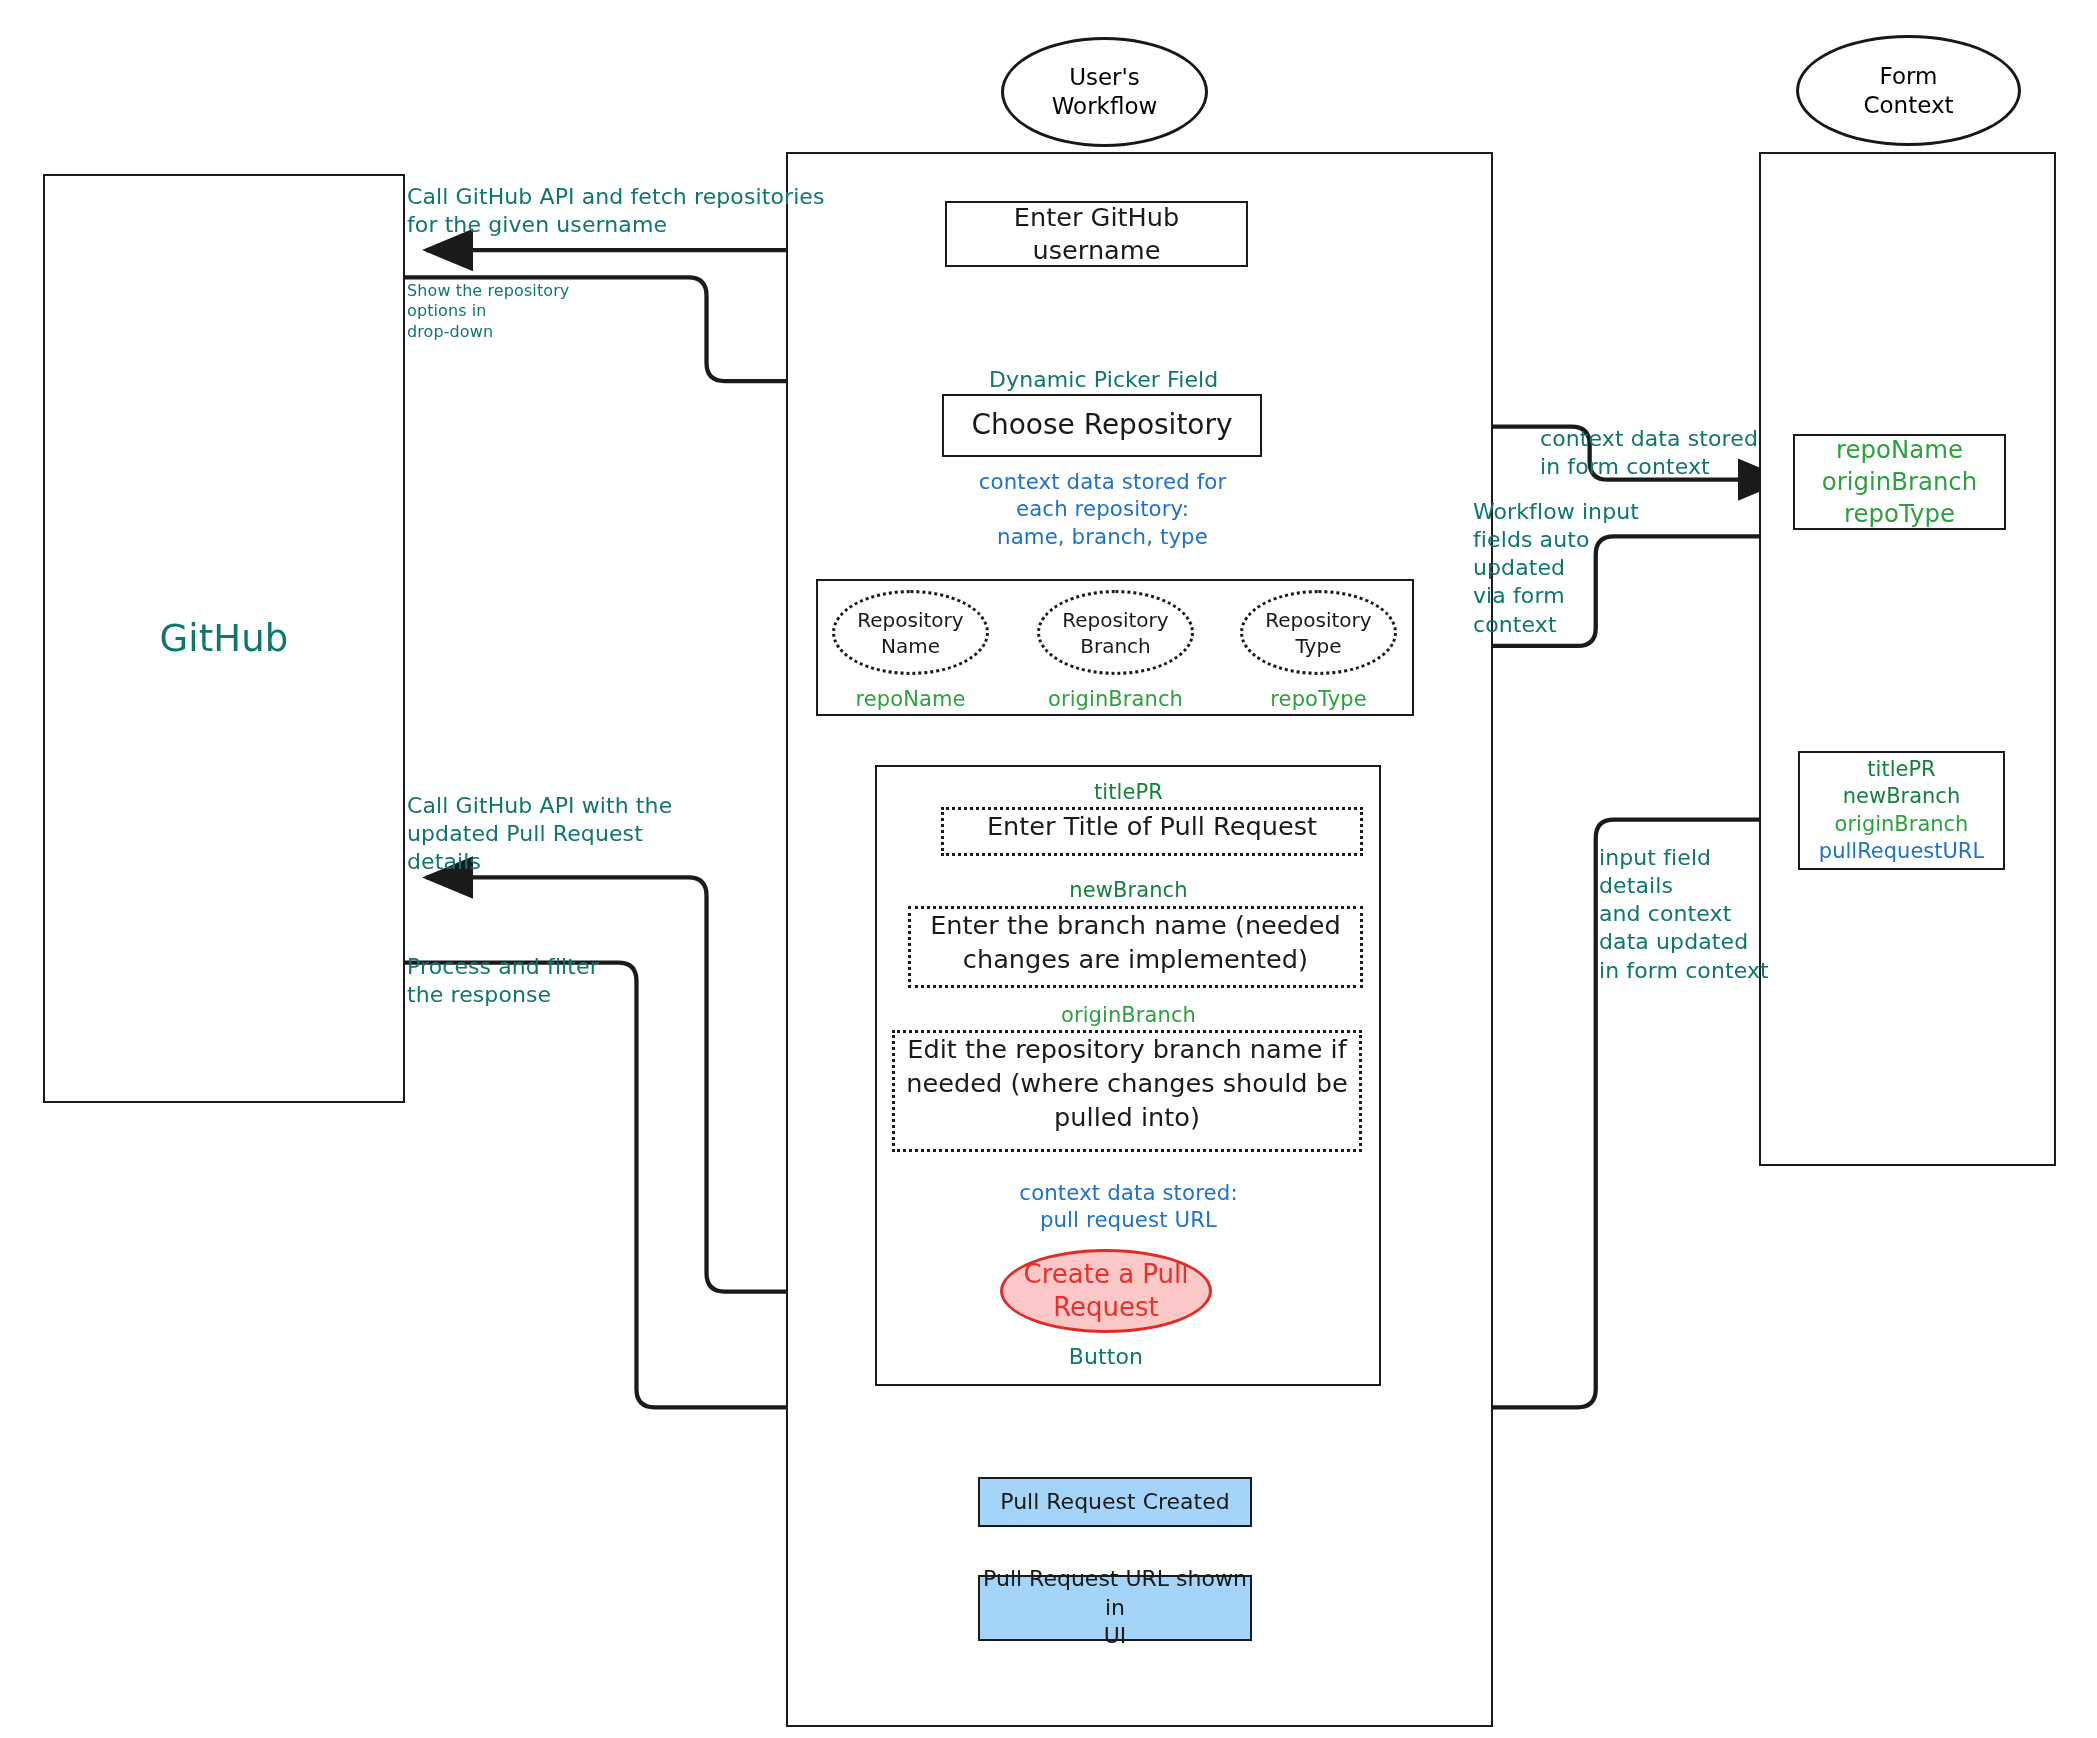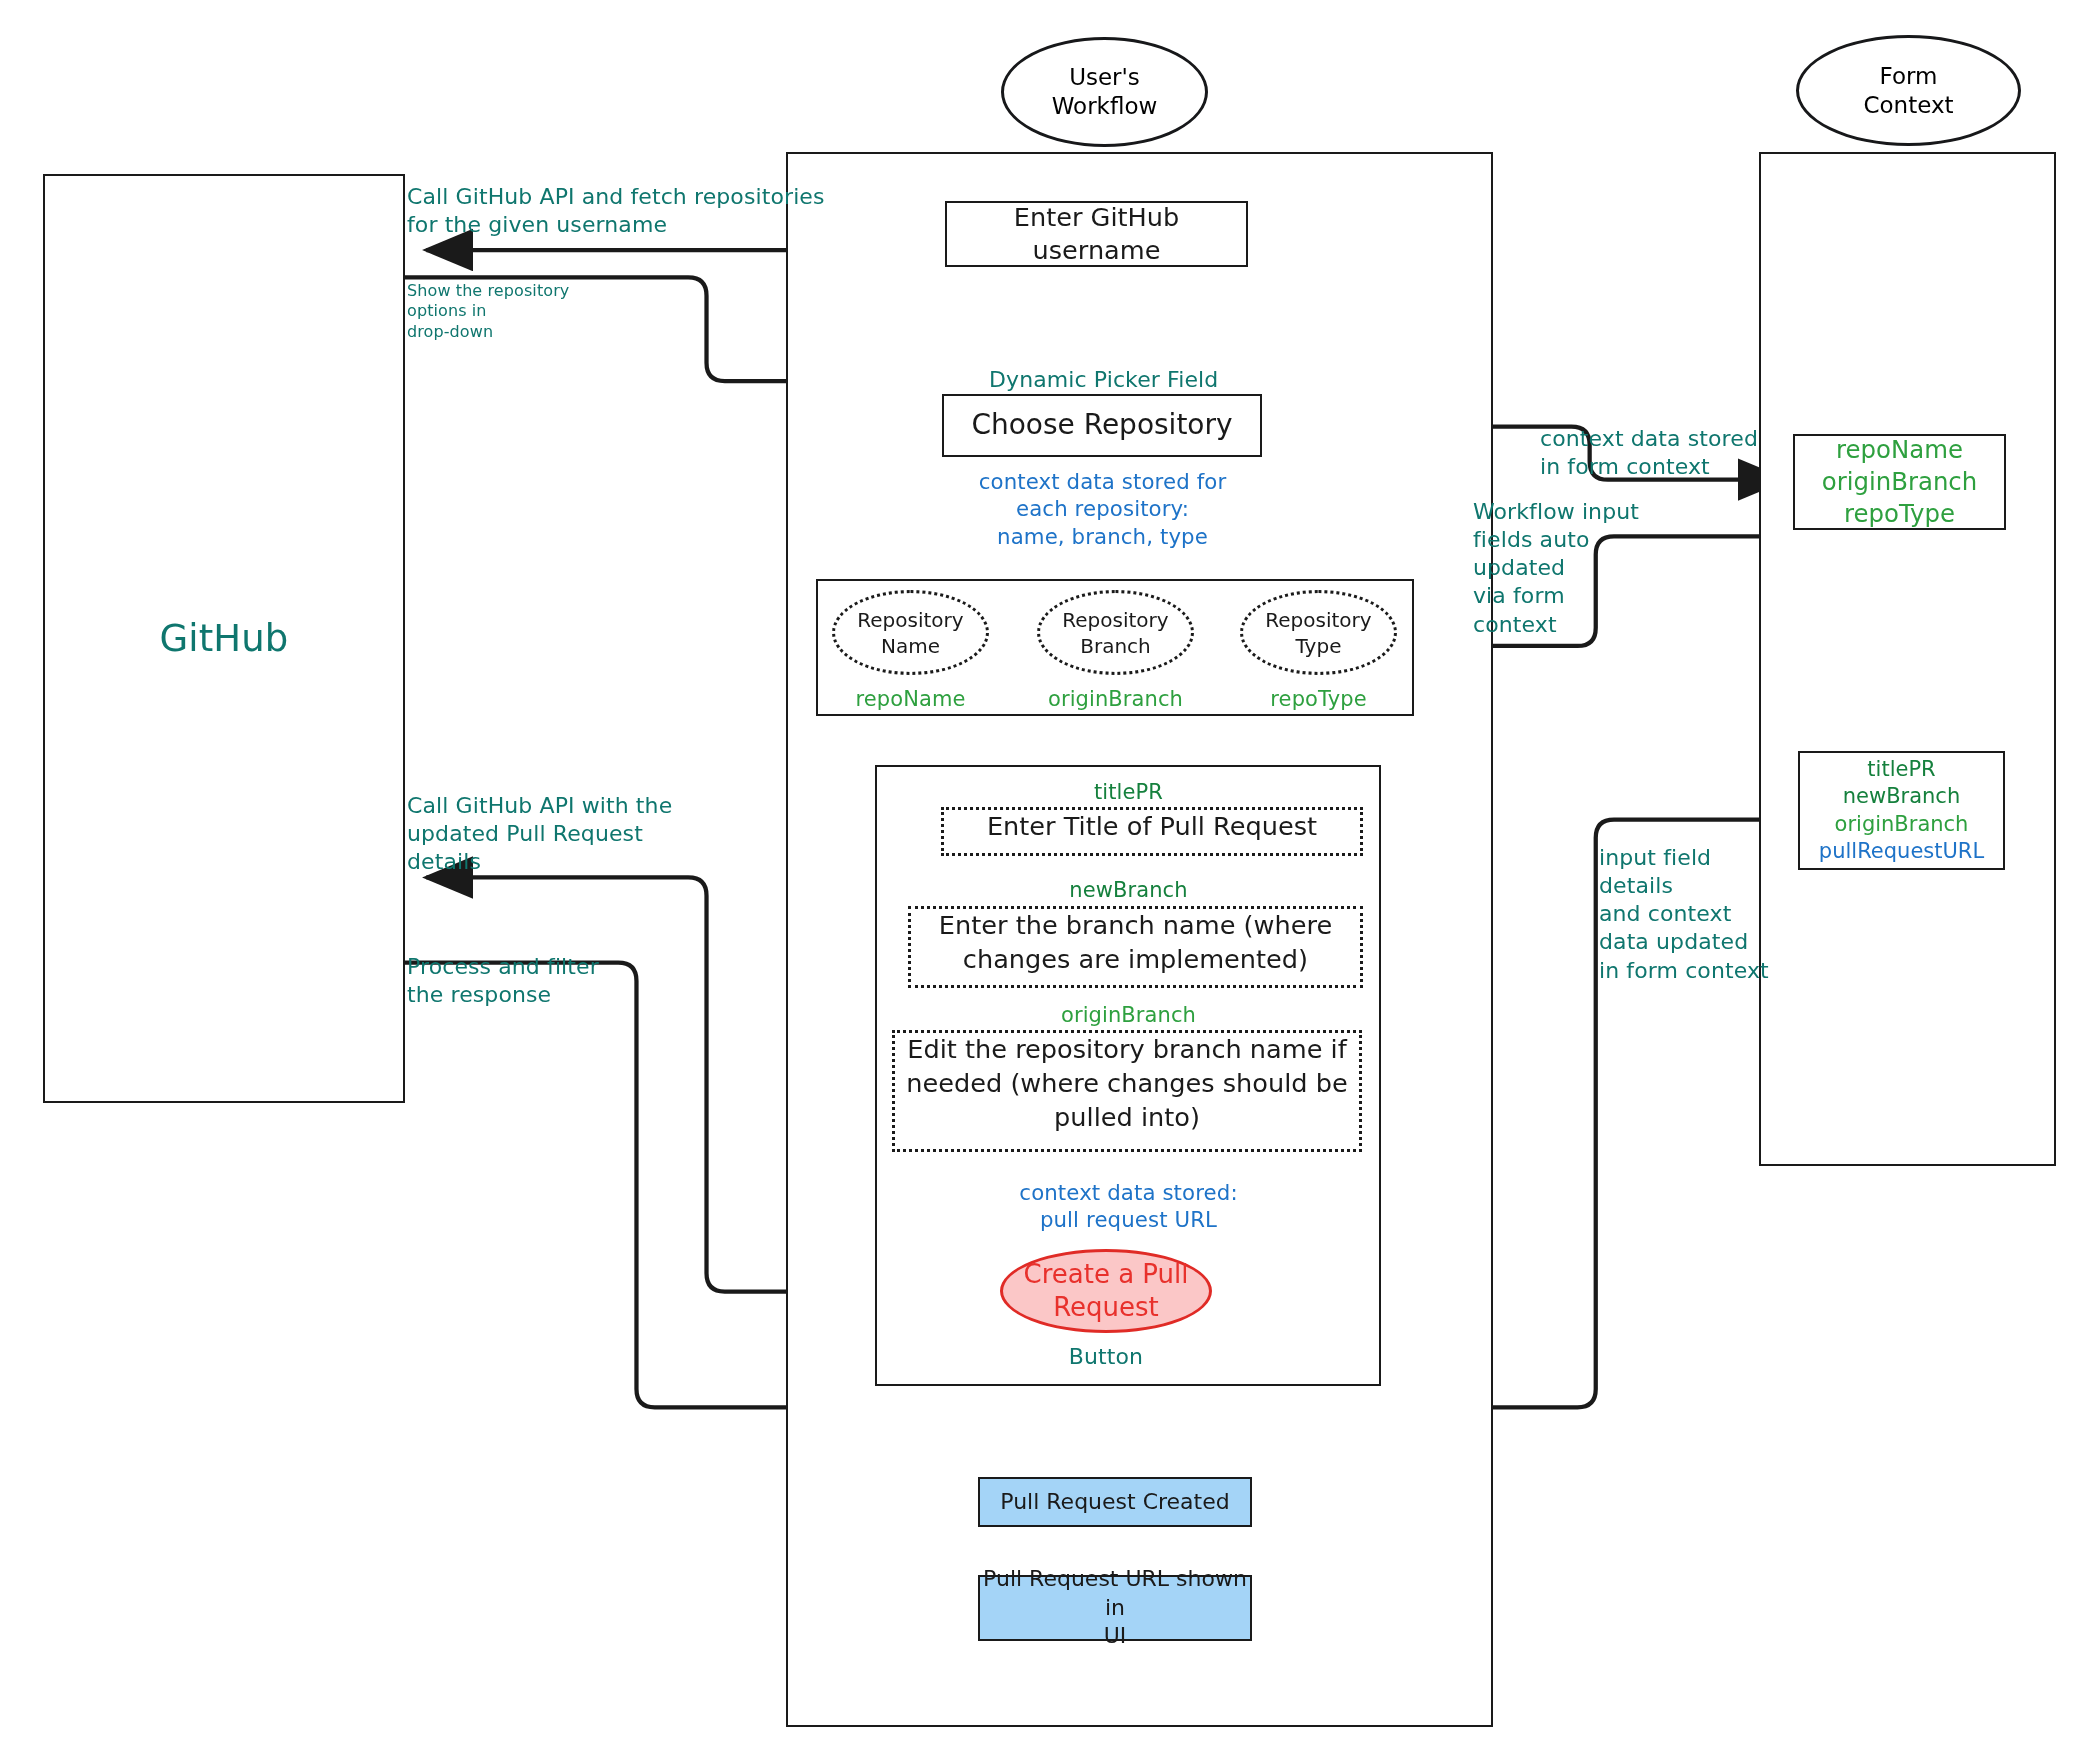--- a/index.html
+++ b/index.html
@@ -178,21 +178,21 @@
 
   <div class="grpbox" style="left:875px; top:765px; width:506px; height:621px;"></div>
 
   <div class="tx c red" style="left:900px; top:779px; width:457px; font-size:21px;">titlePR</div>
   <div class="boxdot" style="left:941px; top:807px; width:422px; height:49px; font-size:25.6px;">
     <span>Enter Title of Pull Request</span>
   </div>
 
   <div class="tx c red" style="left:900px; top:877px; width:457px; font-size:21px;">newBranch</div>
   <div class="boxdot" style="left:908px; top:906px; width:455px; height:82px; font-size:25.6px;">
-    <span style="white-space:pre-line">Enter the branch name (where
+    <span style="white-space:pre-line">Enter the branch name (needed
 changes are implemented)</span>
   </div>
 
   <div class="tx c green" style="left:900px; top:1002px; width:457px; font-size:21px;">originBranch</div>
   <div class="boxdot" style="left:892px; top:1030px; width:470px; height:122px; font-size:25.6px;">
     <span style="white-space:pre-line">Edit the repository branch name if
 needed (where changes should be
 pulled into)</span>
   </div>
 

